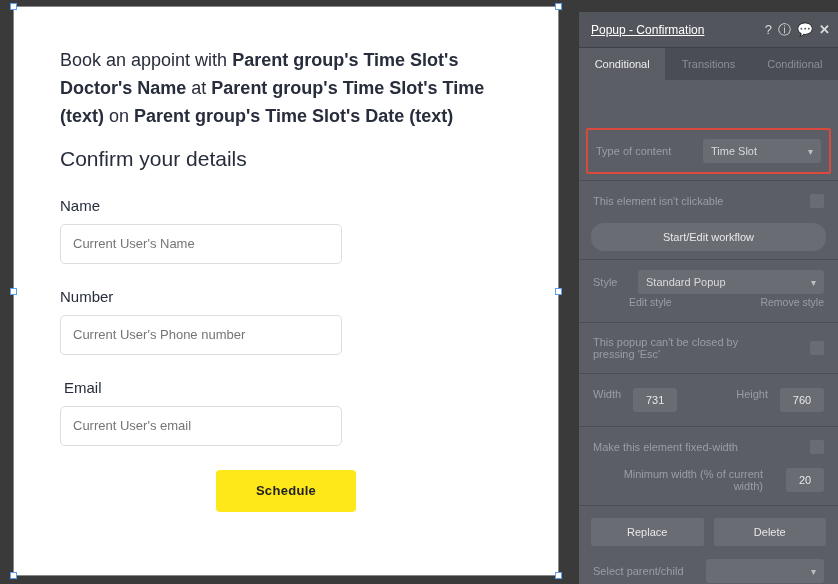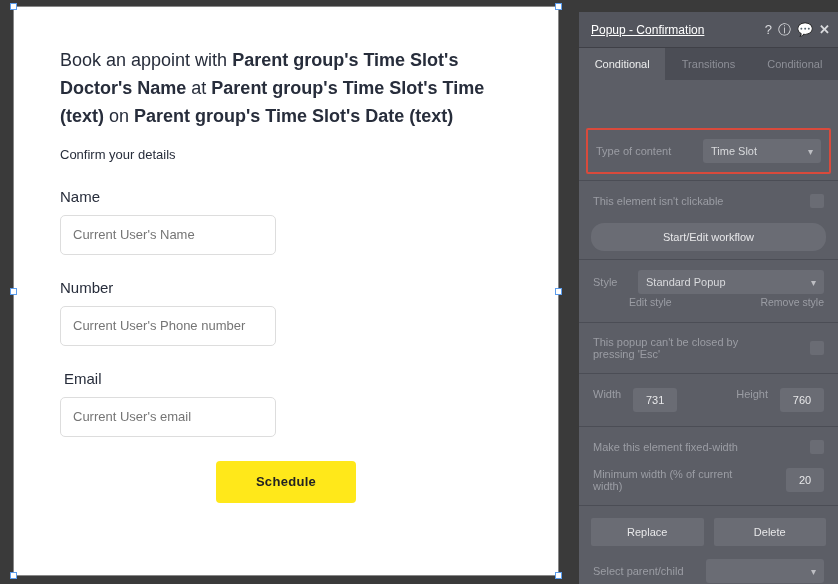--- a/index.html
+++ b/index.html
@@ -13,25 +13,25 @@
   }
   
   .handle { position: absolute; width: 7px; height: 7px; background: #fff; border: 1px solid #5c9ded; }
   .h-tl { left: -4px; top: -4px; } .h-tr { right: -4px; top: -4px; }
   .h-bl { left: -4px; bottom: -4px; } .h-br { right: -4px; bottom: -4px; }
   .h-ml { left: -4px; top: 50%; margin-top: -3px; } .h-mr { right: -4px; top: 50%; margin-top: -3px; }
 
   .popup-inner { padding: 40px 46px 10px 46px; color: #272d3b; }
   .heading { font-size: 18px; line-height: 1.55; font-weight: 400; color: #272d3b; margin-bottom: 16px; }
   .heading b { font-weight: 700; }
-  .subheading { font-size: 13px; color: #272d3b; margin-bottom: 26px; }
+  .subheading { font-size: 21px; color: #272d3b; margin-bottom: 26px; }
 
   .field-label { font-size: 15px; color: #272d3b; margin-bottom: 10px; }
   .text-input {
-    width: 216px; height: 40px; border: 1px solid #ddd; border-radius: 5px;
+    width: 282px; height: 40px; border: 1px solid #ddd; border-radius: 5px;
     padding: 0 12px; font-size: 13px; color: #777; background: #fff;
   }
   .field { margin-bottom: 24px; }
   .email-field .field-label { padding-left: 4px; }
 
   .schedule-btn {
     display: block; margin: 18px auto 0 auto; width: 140px; height: 42px;
     background: #ffe81a; border: none; border-radius: 4px;
     font-size: 13px; font-weight: 700; color: #222; letter-spacing: 0.3px; cursor: pointer;
   }
@@ -202,21 +202,21 @@
 
       <div class="divider"></div>
 
       <div class="row">
         <div class="row-label">Make this element fixed-width</div>
         <div class="row-gap"></div>
         <div class="checkbox"></div>
       </div>
 
       <div class="row">
-        <div class="row-label" style="max-width:170px;">Minimum width (% of current width)</div>
+        <div class="row-label" style="max-width:170px;text-align:right;">Minimum width (% of current width)</div>
         <div class="row-gap"></div>
         <input class="num-input" style="width: 38px;" value="20">
       </div>
 
       <div class="divider"></div>
 
       <div class="half-btns">
         <div class="half-btn">Replace</div>
         <div class="half-btn">Delete</div>
       </div>

